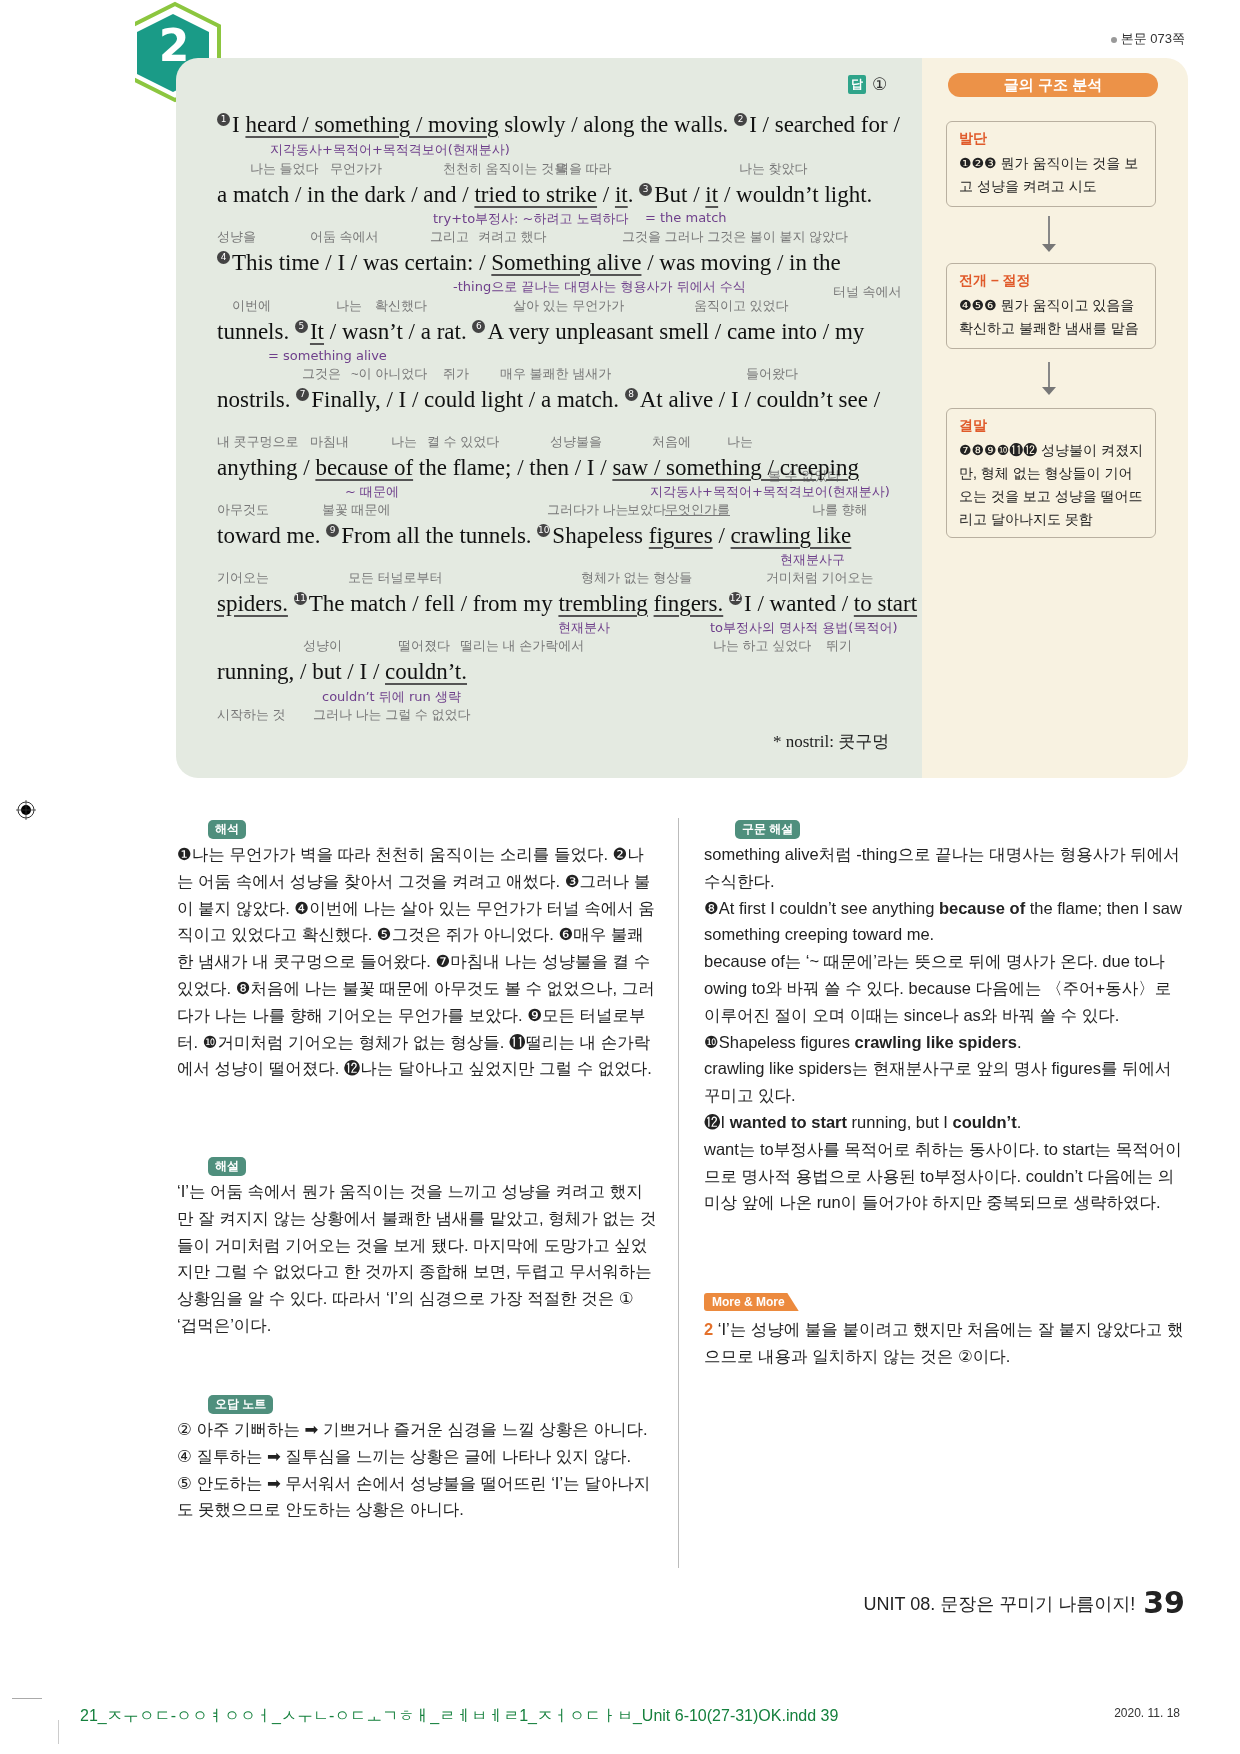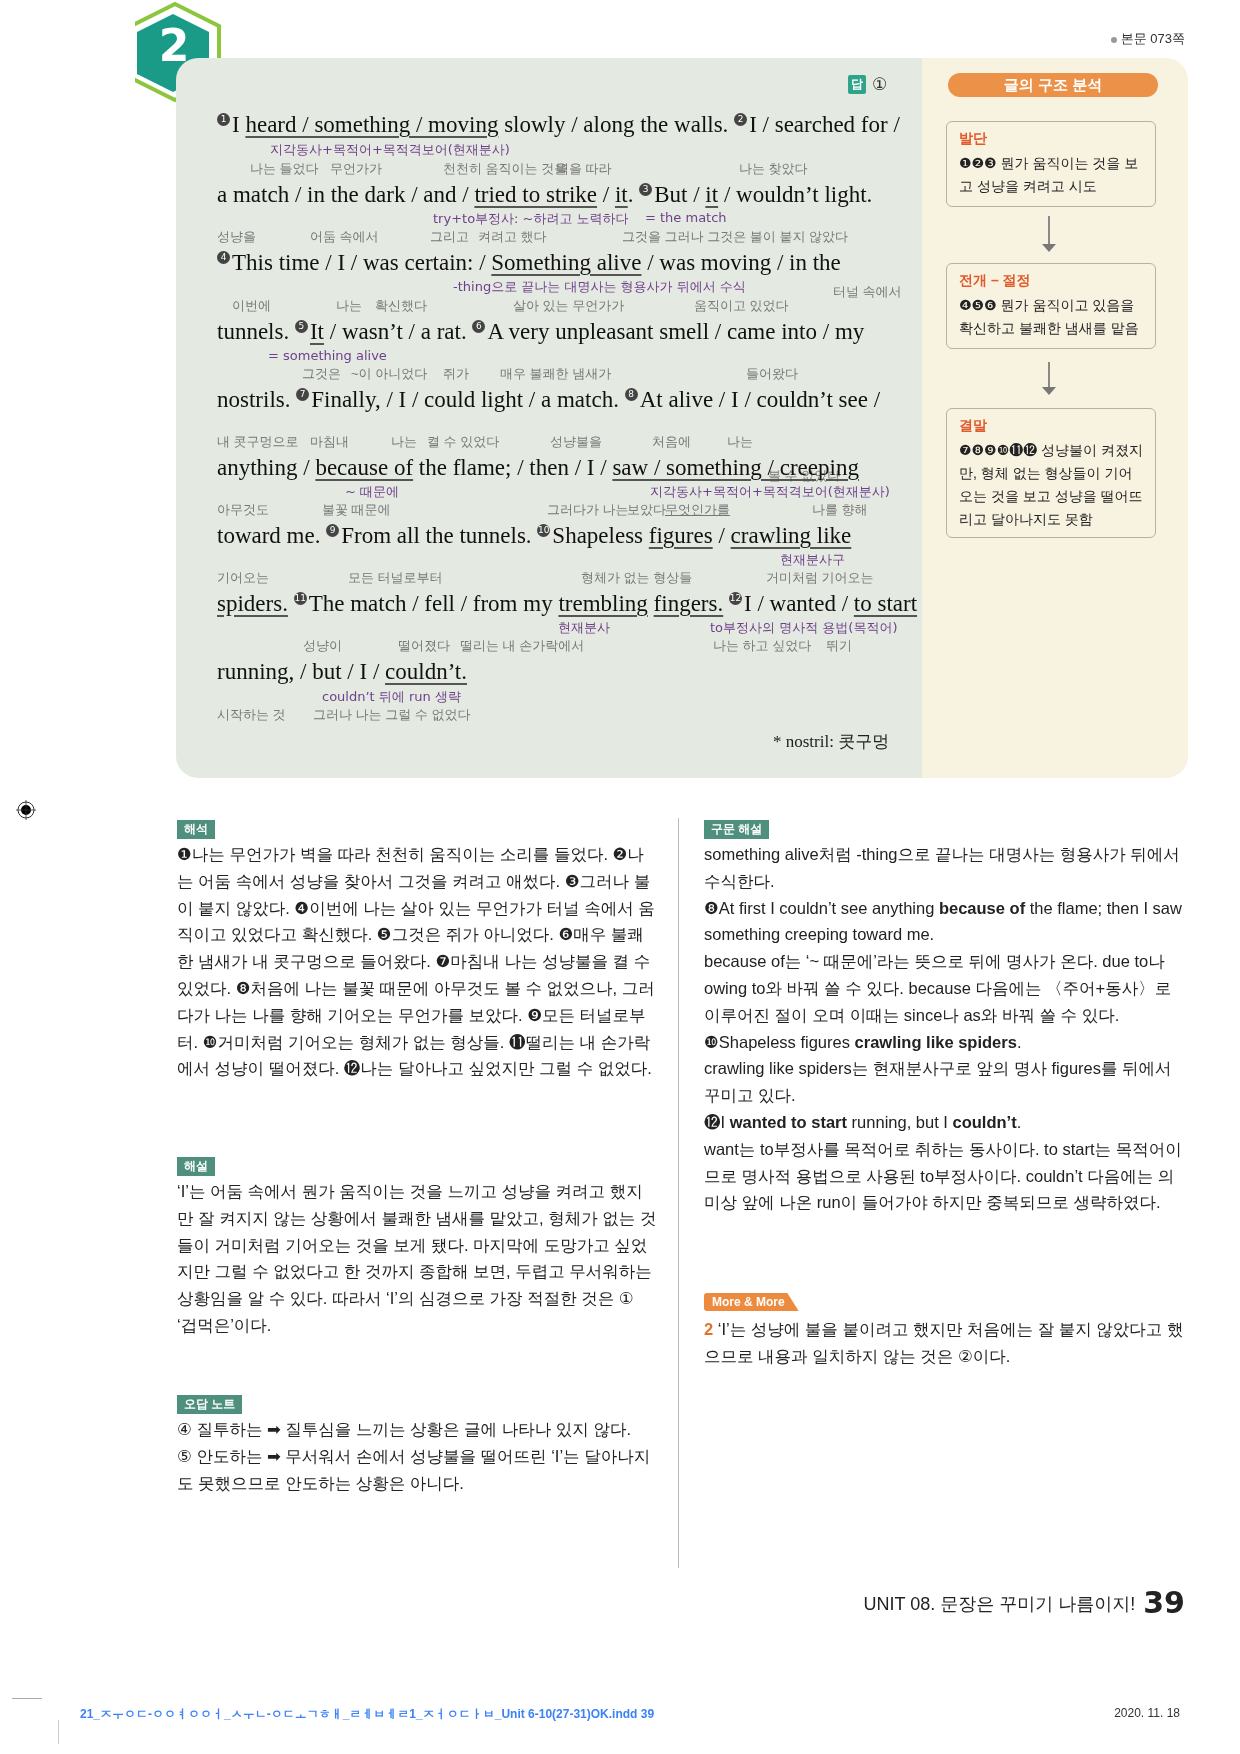--- a/index.html
+++ b/index.html
@@ -39,31 +39,31 @@
   
   .struct-title { left:948px; top:73px; width:210px; height:24px; border-radius:12px; background:#ec9248;
     color:#fff; font-size:15px; font-weight:bold; text-align:center; line-height:24px; }
   .sbox { position:absolute; left:946px; width:210px; border:1px solid #b9b0a0; border-radius:6px; background:#f8f2e1; padding:8px 12px; box-sizing:border-box; }
   .sbox .h { color:#e05a2a; font-size:14px; font-weight:bold; margin-bottom:4px; }
   .sbox .t { font-size:14px; line-height:23px; color:#222; }
   .arrow { position:absolute; left:1048px; width:2px; background:#888; }
   .arrow:after { content:""; position:absolute; left:-6px; bottom:-8px; border-left:7px solid transparent; border-right:7px solid transparent; border-top:8px solid #777; }
 
   
-  .label { position:absolute; display:inline-block; background:#4f8f7d; color:#fff; font-size:12px; font-weight:bold; padding:1px 7px; border-radius:0; }
+  .label { position:absolute; display:inline-block; background:#4f8f7d; color:#fff; font-size:12px; font-weight:bold; padding:1px 7px; border-radius:5px;margin-left:31px; }
   .para { position:absolute; font-size:16.5px; line-height:26.8px; color:#222; }
   .para b { font-weight:bold; }
   .divider { left:678px; top:818px; width:1px; height:750px; background:#bbb; }
   .more { position:absolute; left:704px; top:1293px; background:#ec8a3e; color:#fff; font-size:12px; font-weight:bold; padding:2px 14px 2px 8px; clip-path:polygon(0 0,88% 0,100% 100%,0 100%); border-radius:3px 0 0 3px; }
   .orange { color:#e4712b; font-weight:bold; }
 
   .unit { right:55px; top:1585px; font-size:18px; color:#222; }
   .unit .pg { font-size:30px; font-weight:bold; font-family:"DejaVu Sans", sans-serif; margin-left:8px; vertical-align:-3px; }
 
-  .slug { left:80px; top:1700px; font-size:12px; color:#3b82f6;font-weight:bold; }
+  .slug { left:80px; top:1700px; font-size:16px; color:#15803d; }
   .slug-date { right:60px; top:1700px; font-size:12px; color:#333; }
   .vline { left:58px; top:1720px; width:1px; height:24px; background:#ccc; }
   .hline { left:12px; top:1698px; width:30px; height:1px; background:#aaa; }
   .regmark { width:20px; height:20px; }
 </style>
 </head>
 <body>
 
 <div class="abs hex-wrap">
   <svg class="hex-outline" width="95" height="105" viewBox="0 0 95 105">
@@ -206,20 +206,21 @@
 </svg>
 
 <span class="label" style="left:177px;top:820px;">해석</span>
 <div class="para" style="left:177px;top:841px;width:480px;">❶나는 무언가가 벽을 따라 천천히 움직이는 소리를 들었다. ❷나는 어둠 속에서 성냥을 찾아서 그것을 켜려고 애썼다. ❸그러나 불이 붙지 않았다. ❹이번에 나는 살아 있는 무언가가 터널 속에서 움직이고 있었다고 확신했다. ❺그것은 쥐가 아니었다. ❻매우 불쾌한 냄새가 내 콧구멍으로 들어왔다. ❼마침내 나는 성냥불을 켤 수 있었다. ❽처음에 나는 불꽃 때문에 아무것도 볼 수 없었으나, 그러다가 나는 나를 향해 기어오는 무언가를 보았다. ❾모든 터널로부터. ❿거미처럼 기어오는 형체가 없는 형상들. ⓫떨리는 내 손가락에서 성냥이 떨어졌다. ⓬나는 달아나고 싶었지만 그럴 수 없었다.</div>
 
 <span class="label" style="left:177px;top:1157px;">해설</span>
 <div class="para" style="left:177px;top:1178px;width:480px;">‘I’는 어둠 속에서 뭔가 움직이는 것을 느끼고 성냥을 켜려고 했지만 잘 켜지지 않는 상황에서 불쾌한 냄새를 맡았고, 형체가 없는 것들이 거미처럼 기어오는 것을 보게 됐다. 마지막에 도망가고 싶었지만 그럴 수 없었다고 한 것까지 종합해 보면, 두렵고 무서워하는 상황임을 알 수 있다. 따라서 ‘I’의 심경으로 가장 적절한 것은 ① ‘겁먹은’이다.</div>
 
 <span class="label" style="left:177px;top:1395px;">오답 노트</span>
 <div class="para" style="left:177px;top:1416px;width:480px;">
+  <div>② 아주 기뻐하는 ➡ 기쁘거나 즐거운 심경을 느낄 상황은 아니다.</div>
   <div>④ 질투하는 ➡ 질투심을 느끼는 상황은 글에 나타나 있지 않다.</div>
   <div>⑤ 안도하는 ➡ 무서워서 손에서 성냥불을 떨어뜨린 ‘I’는 달아나지도 못했으므로 안도하는 상황은 아니다.</div>
 </div>
 
 <div class="abs divider"></div>
 
 <span class="label" style="left:704px;top:820px;">구문 해설</span>
 <div class="para" style="left:704px;top:841px;width:480px;">
   <div>something alive처럼 -thing으로 끝나는 대명사는 형용사가 뒤에서 수식한다.</div>
   <div><span>❽</span><span>At first I couldn’t see anything </span><b>because of</b><span> the flame; then I saw something creeping toward me.</span></div>

